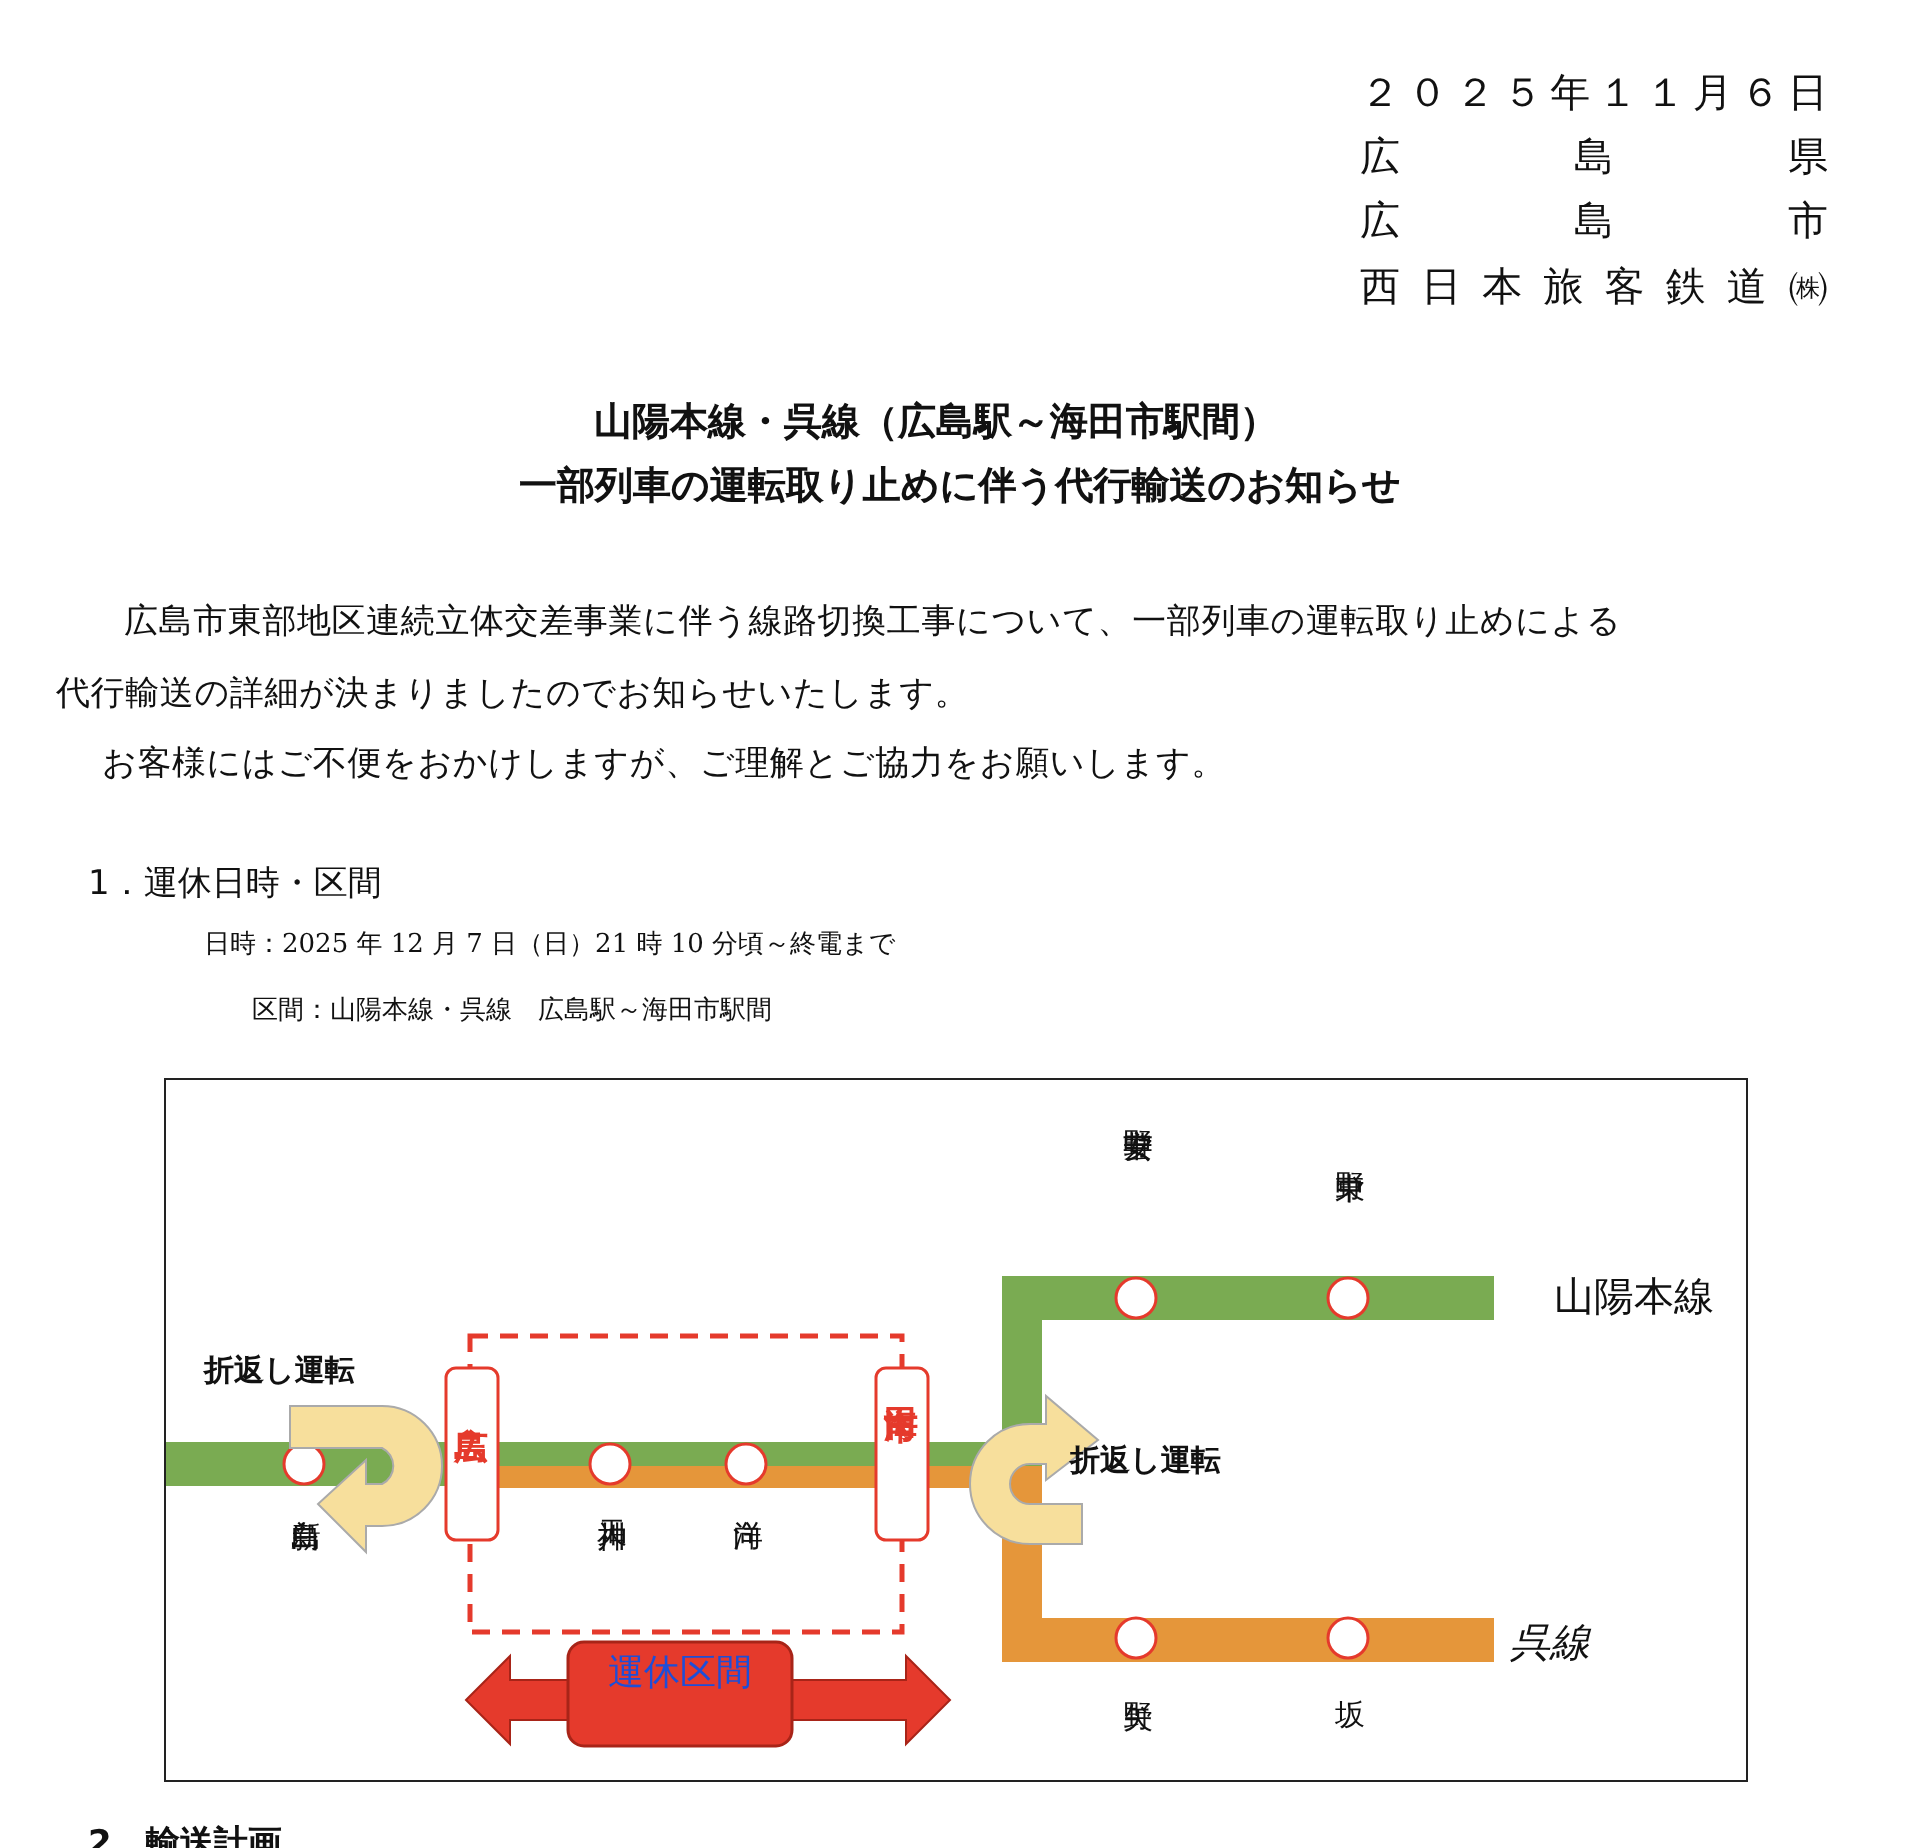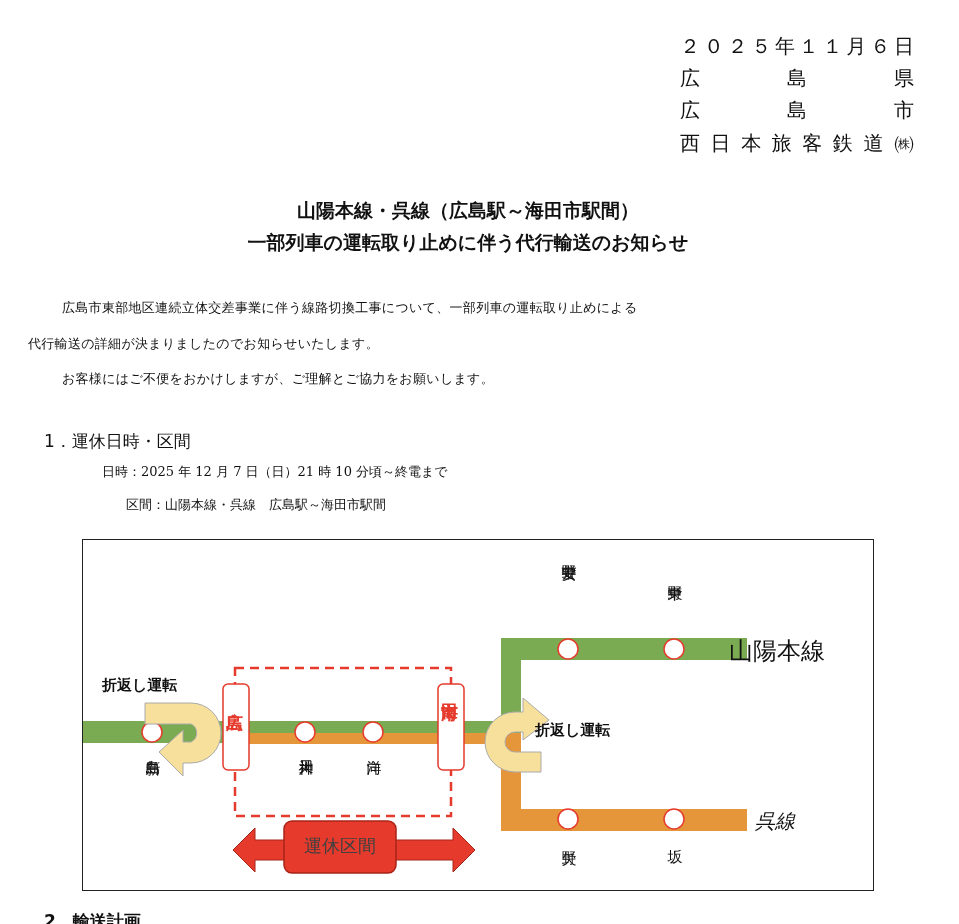--- a/index.html
+++ b/index.html
@@ -3,21 +3,21 @@
 <meta charset="utf-8">
 <style>
   html, body { margin:0; padding:0; background:#fff; }
   body { width:959px; height:924px; position:relative; overflow:hidden; color:#111;
          font-family:"DejaVu Serif","Liberation Serif",serif; }
   .sans { font-family:"DejaVu Sans","Liberation Sans",sans-serif; }
   .hdr-line { position:absolute; left:680px; width:234px; font-size:20px; height:28px; line-height:28px;
               display:flex; justify-content:space-between; }
   .hdr-line span { display:inline-block; }
   .title { position:absolute; left:0; width:936px; text-align:center; font-size:19px; font-weight:bold; }
-  .para { position:absolute; font-size:13px; white-space:nowrap; letter-spacing:0.3px; }
+  .para { position:absolute; font-size:17px; white-space:nowrap; letter-spacing:0.3px; }
   .sec-h { position:absolute; left:44px; top:430px; font-size:17px; font-weight:normal; }
   .detail { position:absolute; left:102px; font-size:13px; white-space:nowrap; }
   .diagram { position:absolute; left:82px; top:539px; width:792px; height:352px; border:1.5px solid #222; box-sizing:border-box; }
   .sec2 { position:absolute; left:44px; top:910px; font-size:17px; font-weight:bold; }
 </style>
 </head>
 <body>
 
 <div class="hdr-line" style="top:32px;">
   <span>２</span>
@@ -46,25 +46,25 @@
     <span>日</span>
     <span>本</span>
     <span>旅</span>
     <span>客</span>
     <span>鉄</span>
     <span>道</span>
     <span>㈱</span>
 </div>
 
 <div class="title sans" style="top:198px;">山陽本線・呉線（広島駅～海田市駅間）</div>
-<div class="title sans" style="top:230px;">一部列車の運転取り止めに伴う代行輸送のお知らせ</div>
+<div class="title sans" style="top:230px;margin-left:12px;">一部列車の運転取り止めに伴う代行輸送のお知らせ</div>
 
 <div class="para" style="left:62px; top:299px;">広島市東部地区連続立体交差事業に伴う線路切換工事について、一部列車の運転取り止めによる</div>
 <div class="para" style="left:28px; top:335px;">代行輸送の詳細が決まりましたのでお知らせいたします。</div>
-<div class="para" style="left:62px; top:370px;">お客様にはご不便をおかけしますが、ご理解とご協力をお願いします。</div>
+<div class="para" style="left:51px; top:370px;">お客様にはご不便をおかけしますが、ご理解とご協力をお願いします。</div>
 
 <div class="sec-h sans">1．運休日時・区間</div>
 <div class="detail" style="top:463px;">日時：2025 年 12 月 7 日（日）21 時 10 分頃～終電まで</div>
 <div class="detail" style="top:496px;margin-left:24px;">区間：山陽本線・呉線　広島駅～海田市駅間</div>
 
 <div class="diagram">
   <svg width="792" height="352" viewBox="0 0 792 352" xmlns="http://www.w3.org/2000/svg">
 
     <rect x="152" y="128" width="216" height="148" fill="none" stroke="#e53a2c" stroke-width="2.5" stroke-dasharray="9,6"></rect>
 
@@ -107,19 +107,19 @@
   <div class="sans" style="position:absolute; left:357px; top:150px; width:22px; writing-mode:vertical-rl; font-size:17px; font-weight:bold; color:#e53a2c;">海田市</div>
 
   <div class="sans" style="position:absolute; left:60px; top:208px; writing-mode:vertical-rl; font-size:15px;">新白島</div>
   <div class="sans" style="position:absolute; left:213px; top:208px; writing-mode:vertical-rl; font-size:15px;">天神川</div>
   <div class="sans" style="position:absolute; left:281px; top:208px; writing-mode:vertical-rl; font-size:15px;">向洋</div>
   <div class="sans" style="position:absolute; left:476px; top:13px; writing-mode:vertical-rl; font-size:15px;">安芸中野</div>
   <div class="sans" style="position:absolute; left:582px; top:34px; writing-mode:vertical-rl; font-size:15px;">中野東</div>
   <div class="sans" style="position:absolute; left:476px; top:299px; writing-mode:vertical-rl; font-size:15px;">矢野</div>
   <div class="sans" style="position:absolute; left:582px; top:297px; writing-mode:vertical-rl; font-size:15px;">坂</div>
 
-  <div class="sans" style="position:absolute; left:646px; top:95px; font-size:24px;font-family:Liberation Serif, serif;">山陽本線</div>
+  <div class="sans" style="position:absolute; left:694px; top:95px; font-size:20px;font-family:Liberation Serif, serif;">山陽本線</div>
   <div class="sans" style="position:absolute; left:672px; top:268px; font-size:20px;font-style:italic;">呉線</div>
 
-  <div class="sans" style="position:absolute; left:201px; top:294px; width:112px; text-align:center; font-size:18px; color:#404040;">運休区間</div>
+  <div class="sans" style="position:absolute; left:201px; top:284px; width:112px; text-align:center; font-size:18px; color:#1d4ed8;">運休区間</div>
 </div>
 
 <div class="sec2 sans">2．輸送計画</div>
 
 </body></html>

